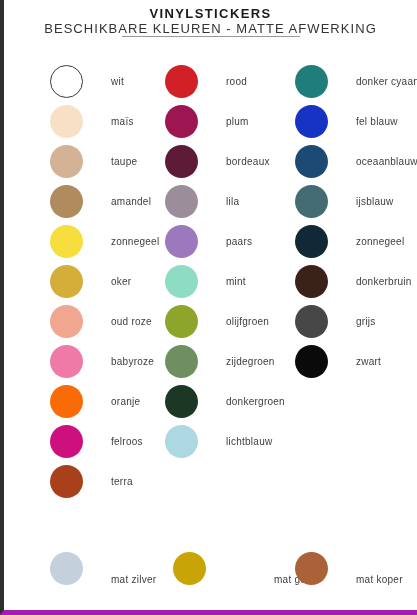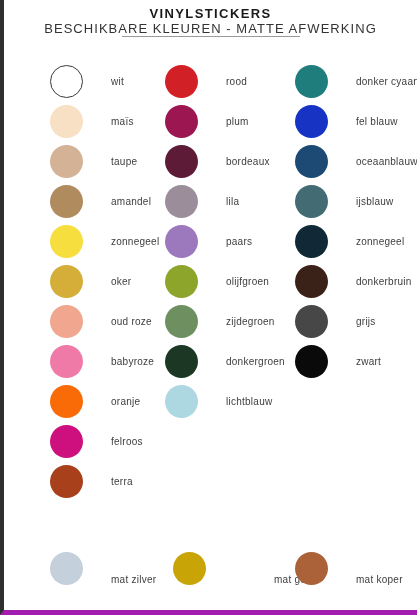--- a/index.html
+++ b/index.html
@@ -191,20 +191,24 @@
         </div>
         <div class="swatch-row">
           <div class="dot" style="background: rgb(155, 142, 154);"></div>
           <div class="dot-label">lila</div>
         </div>
         <div class="swatch-row">
           <div class="dot" style="background: rgb(155, 121, 188);"></div>
           <div class="dot-label">paars</div>
         </div>
         <div class="swatch-row">
+          <div class="dot" style="background: rgb(141, 220, 195);"></div>
+          <div class="dot-label">mint</div>
+        </div>
+        <div class="swatch-row">
           <div class="dot" style="background: rgb(140, 165, 42);"></div>
           <div class="dot-label">olijfgroen</div>
         </div>
         <div class="swatch-row">
           <div class="dot" style="background: rgb(110, 144, 96);"></div>
           <div class="dot-label">zijdegroen</div>
         </div>
         <div class="swatch-row">
           <div class="dot" style="background: rgb(28, 56, 37);"></div>
           <div class="dot-label">donkergroen</div>

